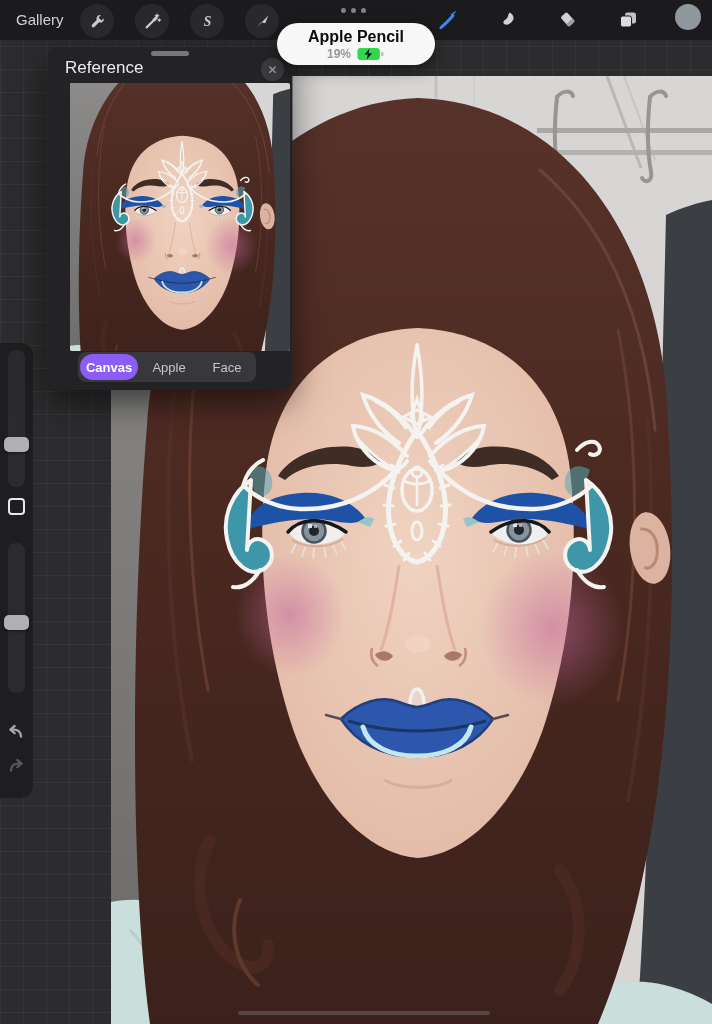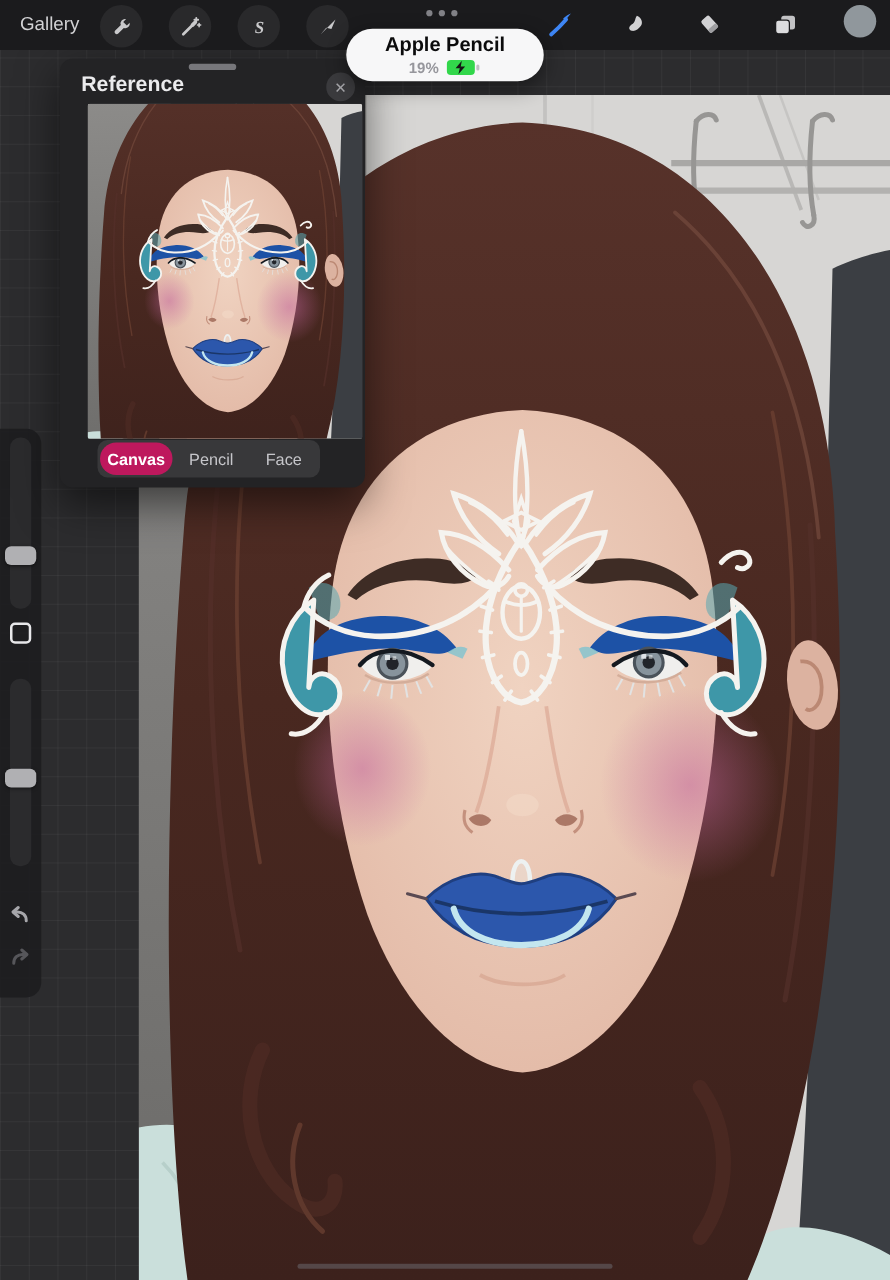--- a/index.html
+++ b/index.html
@@ -28,29 +28,29 @@
   .pencil-popup{position:absolute;left:277px;top:23px;width:158px;height:42px;border-radius:21px;
                 background:#f7f7f8;z-index:50;box-shadow:0 5px 16px rgba(0,0,0,.45);
                 display:flex;flex-direction:column;align-items:center;justify-content:center;gap:1px;}
   .pp-title{font-size:16px;font-weight:bold;color:#0b0b0c;}
   .pp-row{display:flex;align-items:center;gap:6px;}
   .pp-pct{font-size:12px;font-weight:bold;color:#96969c;}
   
   .ref-panel{position:absolute;left:48px;top:47px;width:244px;height:343px;border-radius:10px;
              background:#232325;z-index:30;box-shadow:0 12px 34px rgba(0,0,0,.55);}
   .ref-handle{position:absolute;left:103px;top:4px;width:38px;height:5px;border-radius:3px;background:#77777b;}
-  .ref-title{position:absolute;left:17px;top:11px;font-size:17px;font-weight:bold;color:#ebebed;}
+  .ref-title{position:absolute;left:17px;top:11px;font-size:17px;font-weight:normal;color:#ebebed;}
   .ref-close{position:absolute;right:8px;top:11px;width:23px;height:23px;border-radius:50%;background:#3a3a3d;
              color:#a6a6aa;font-size:12px;display:flex;align-items:center;justify-content:center;}
   .ref-thumb{position:absolute;left:22px;top:36px;width:220px;height:268px;overflow:hidden;border-radius:2px;background:#0b0b0c;}
   .ref-thumb svg{display:block;}
   .seg{position:absolute;left:30px;top:305px;width:178px;height:30px;border-radius:8px;background:#38383a;
        display:flex;align-items:stretch;}
   .seg-tab{flex:1;display:flex;align-items:center;justify-content:center;font-size:13px;color:#c6c6ca;border-radius:8px;}
-  .seg-tab.active{background:#be185d;color:#fff;border-radius:14px;margin:2px;font-weight:bold;}
+  .seg-tab.active{background:#8b5cf6;color:#fff;border-radius:14px;margin:2px;font-weight:bold;}
   
   .sidebar{position:absolute;left:0;top:343px;width:33px;height:455px;background:rgba(30,30,32,.96);
            border-radius:0 12px 12px 0;z-index:20;}
   .track{position:absolute;left:8px;width:17px;border-radius:8px;background:#2b2b2d;}
   .track.t1{top:7px;height:137px;}
   .track.t2{top:200px;height:150px;}
   .handle{position:absolute;left:4px;width:25px;height:15px;border-radius:5px;background:#b0b0b3;box-shadow:0 1px 3px rgba(0,0,0,.5);}
   .h1{top:94px}.h2{top:272px}
   .modify-btn{position:absolute;left:8px;top:155px;width:13px;height:13px;border:2px solid #e8e8ea;border-radius:4px;}
   .side-icon{position:absolute;left:5px;width:22px;height:22px;}
@@ -265,21 +265,21 @@
     <div class="ref-handle"></div>
     <div class="ref-title">Reference</div>
     <div class="ref-close">✕</div>
     <div class="ref-thumb">
       <svg viewBox="111 76 601 948" width="220" height="268" preserveAspectRatio="xMidYMid slice">
         <use href="#portrait"></use>
       </svg>
     </div>
     <div class="seg">
       <div class="seg-tab active">Canvas</div>
-      <div class="seg-tab">Pencil</div>
+      <div class="seg-tab">Apple</div>
       <div class="seg-tab">Face</div>
     </div>
   </div>
 
   <div class="toolbar">
     <div class="gallery">Gallery</div>
 
     <div class="tool-circle tc1">
       <svg width="19" height="19" viewBox="0 0 21 21">
         <path d="M14.2,3.6 a3.9,3.9 0 0 0 -4.6,5.2 L4.6,13.7 a1.9,1.9 0 0 0 2.7,2.7 L12.2,11.4 a3.9,3.9 0 0 0 5.2,-4.6 L14.9,9.3 L11.7,6.1 Z" fill="#c9c9cb"></path>

